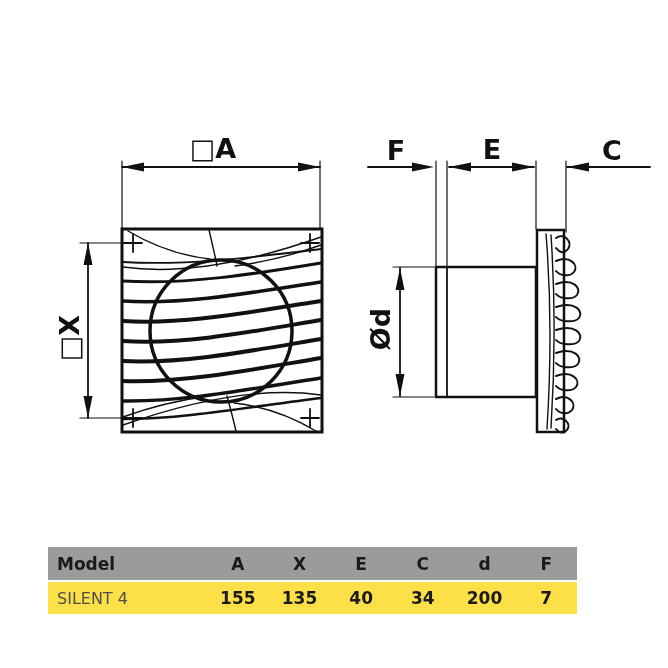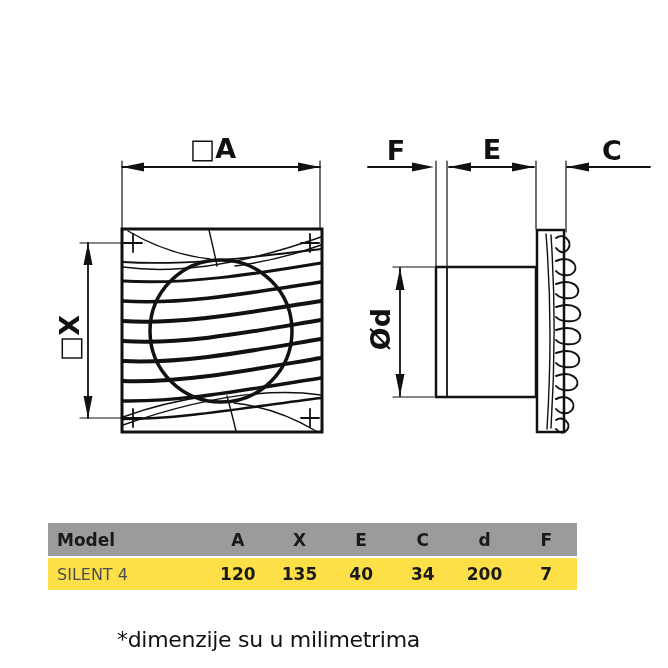--- a/index.html
+++ b/index.html
@@ -3,21 +3,21 @@
 <meta charset="utf-8">
 <style>
   html,body{margin:0;padding:0;background:#fff;}
   #page{position:relative;width:668px;height:668px;background:#ffffff;overflow:hidden;
         font-family:"DejaVu Sans","Liberation Sans",sans-serif;color:#111;}
   #drawing{position:absolute;left:0;top:0;}
   .dim-label{position:absolute;font-weight:bold;font-size:27px;color:#111;
              text-align:center;line-height:32px;height:32px;white-space:nowrap;}
   .rot{transform:rotate(-90deg);transform-origin:center center;}
   
-  .spec-table{position:absolute;left:48px;top:523px;width:529px;}
+  .spec-table{position:absolute;left:48px;top:547px;width:529px;}
   .t-row{display:flex;align-items:center;}
   .t-head{height:33px;background:#9b9b9b;margin-bottom:2px;}
   .t-data{height:32px;background:#fde047;}
   .t-cell{flex:1;text-align:center;font-size:17px;}
   .t-cell.model{flex:0 0 159px;text-align:left;padding-left:9px;box-sizing:border-box;}
   .t-head .t-cell{font-weight:bold;color:#1a1a1a;}
   .t-data .t-cell{font-weight:bold;color:#1a1a1a;}
   .t-data .t-cell.model{font-weight:normal;color:#4d4d4d;font-size:16px;}
   .footnote{position:absolute;left:117px;top:627px;font-size:22px;letter-spacing:-0.3px;color:#111;}
 </style>
@@ -148,24 +148,23 @@
       <div class="t-cell model">Model</div>
       <div class="t-cell">A</div>
       <div class="t-cell">X</div>
       <div class="t-cell">E</div>
       <div class="t-cell">C</div>
       <div class="t-cell">d</div>
       <div class="t-cell">F</div>
     </div>
     <div class="t-row t-data">
       <div class="t-cell model">SILENT 4</div>
-      <div class="t-cell">120</div>
+      <div class="t-cell">155</div>
       <div class="t-cell">135</div>
       <div class="t-cell">40</div>
       <div class="t-cell">34</div>
       <div class="t-cell">200</div>
       <div class="t-cell">7</div>
     </div>
   </div>
 
-  <div class="footnote">*dimenzije su u milimetrima</div>
 
 </div>
 
 </body></html>

